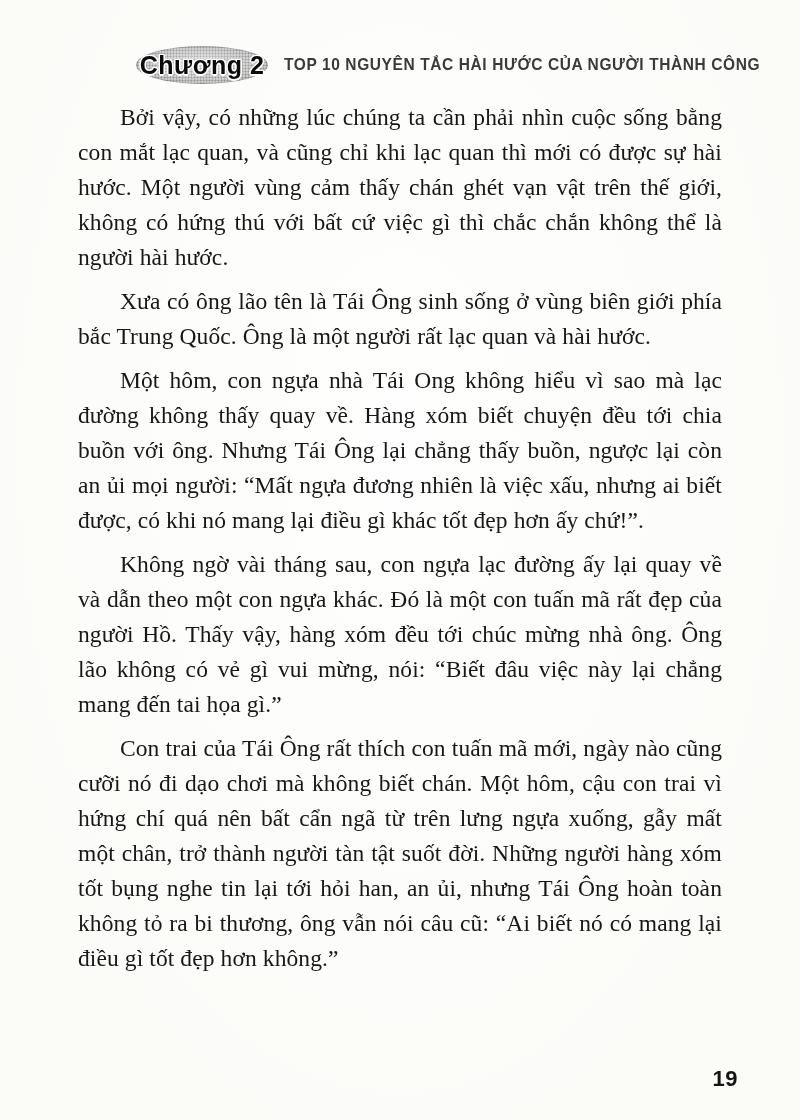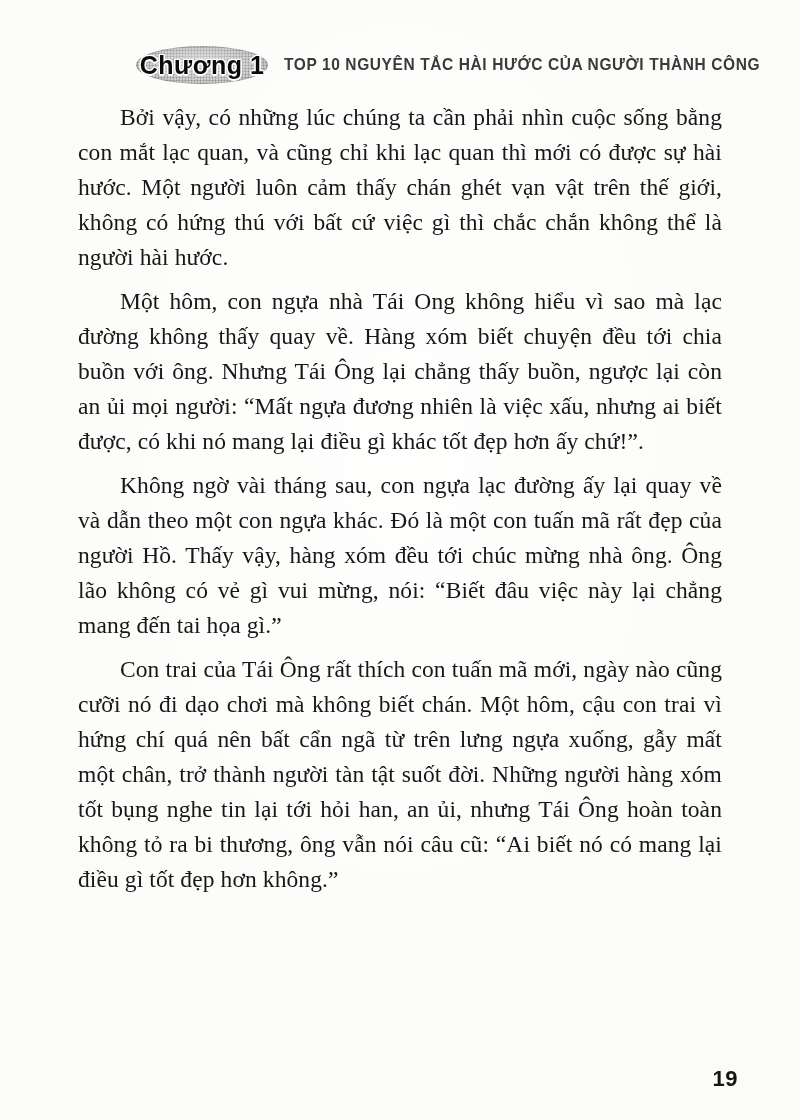--- a/index.html
+++ b/index.html
@@ -95,26 +95,27 @@
     color: #141414;
     letter-spacing: 0.5px;
   }
 </style>
 </head>
 <body>
 
 <div class="page">
 
   <div class="header">
-    <div class="chapter-badge">Chương 1</div>
+    <div class="chapter-badge">Chương 2</div>
     <div class="chapter-title">TOP 10 NGUYÊN TẮC HÀI HƯỚC CỦA NGƯỜI THÀNH CÔNG</div>
   </div>
 
   <div class="content">
-    <p>Bởi vậy, có những lúc chúng ta cần phải nhìn cuộc sống bằng con mắt lạc quan, và cũng chỉ khi lạc quan thì mới có được sự hài hước. Một người luôn cảm thấy chán ghét vạn vật trên thế giới, không có hứng thú với bất cứ việc gì thì chắc chắn không thể là người hài hước.</p>
+    <p>Bởi vậy, có những lúc chúng ta cần phải nhìn cuộc sống bằng con mắt lạc quan, và cũng chỉ khi lạc quan thì mới có được sự hài hước. Một người vùng cảm thấy chán ghét vạn vật trên thế giới, không có hứng thú với bất cứ việc gì thì chắc chắn không thể là người hài hước.</p>
+    <p>Xưa có ông lão tên là Tái Ông sinh sống ở vùng biên giới phía bắc Trung Quốc. Ông là một người rất lạc quan và hài hước.</p>
     <p>Một hôm, con ngựa nhà Tái Ong không hiểu vì sao mà lạc đường không thấy quay về. Hàng xóm biết chuyện đều tới chia buồn với ông. Nhưng Tái Ông lại chẳng thấy buồn, ngược lại còn an ủi mọi người: “Mất ngựa đương nhiên là việc xấu, nhưng ai biết được, có khi nó mang lại điều gì khác tốt đẹp hơn ấy chứ!”.</p>
     <p>Không ngờ vài tháng sau, con ngựa lạc đường ấy lại quay về và dẫn theo một con ngựa khác. Đó là một con tuấn mã rất đẹp của người Hồ. Thấy vậy, hàng xóm đều tới chúc mừng nhà ông. Ông lão không có vẻ gì vui mừng, nói: “Biết đâu việc này lại chẳng mang đến tai họa gì.”</p>
     <p>Con trai của Tái Ông rất thích con tuấn mã mới, ngày nào cũng cưỡi nó đi dạo chơi mà không biết chán. Một hôm, cậu con trai vì hứng chí quá nên bất cẩn ngã từ trên lưng ngựa xuống, gẫy mất một chân, trở thành người tàn tật suốt đời. Những người hàng xóm tốt bụng nghe tin lại tới hỏi han, an ủi, nhưng Tái Ông hoàn toàn không tỏ ra bi thương, ông vẫn nói câu cũ: “Ai biết nó có mang lại điều gì tốt đẹp hơn không.”</p>
   </div>
 
   <div class="page-number">19</div>
 
 </div>
 
 </body></html>

